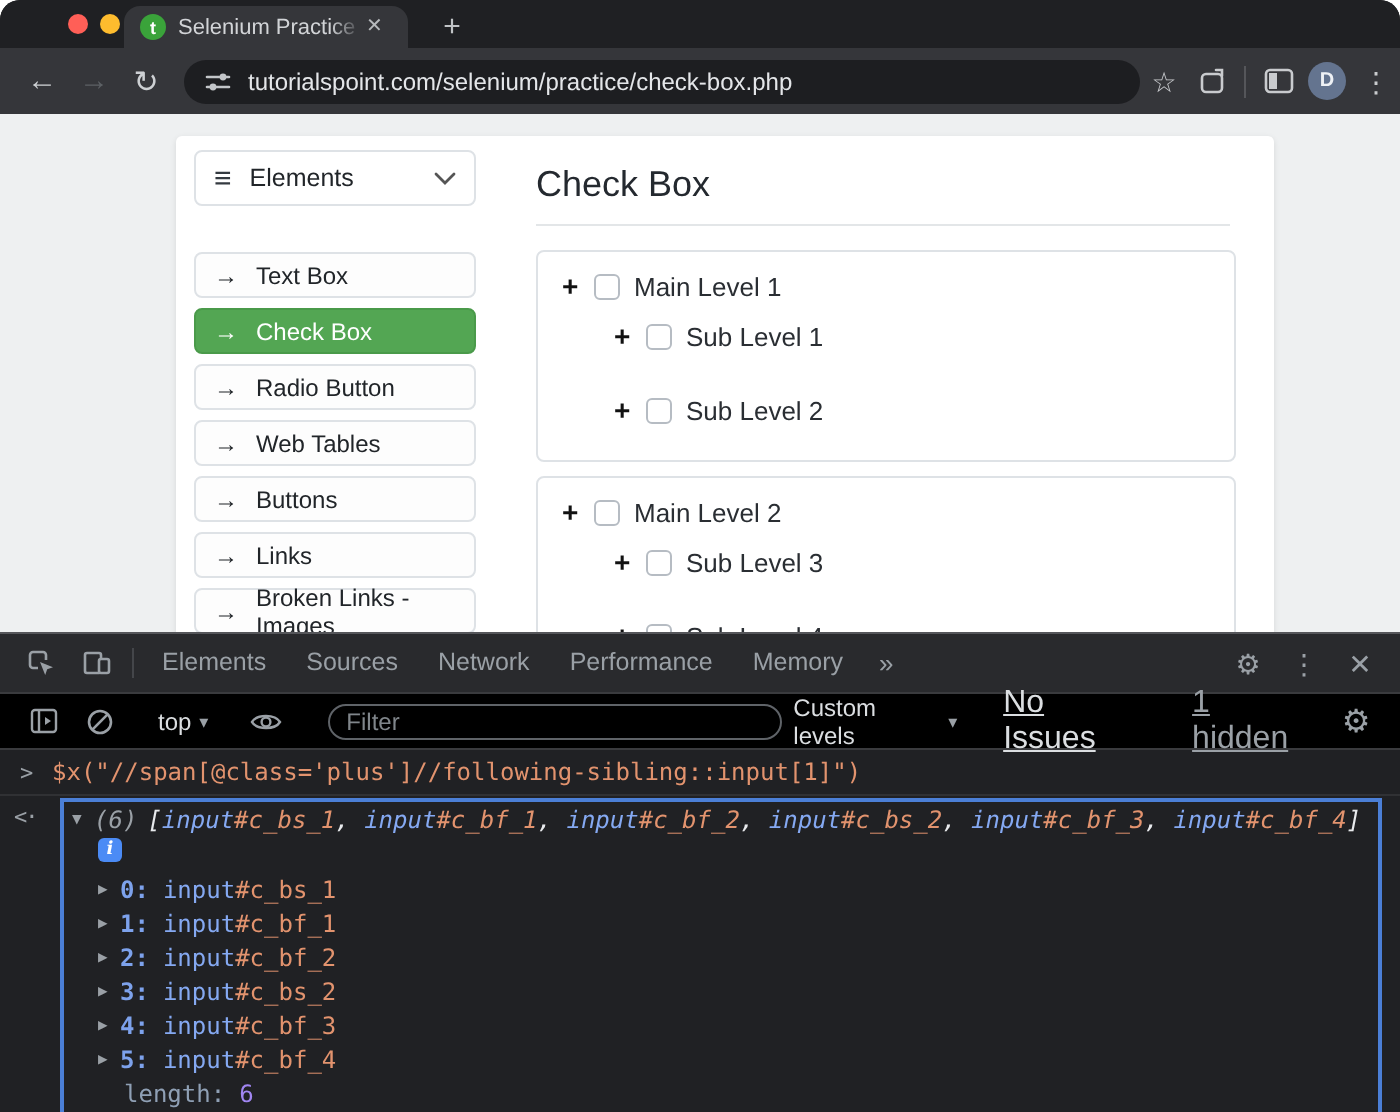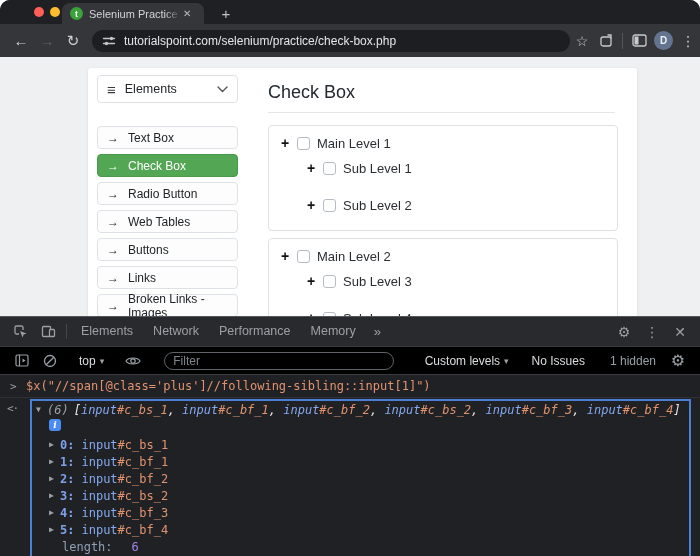--- a/index.html
+++ b/index.html
@@ -64,21 +64,21 @@
   .dt-tab { display:flex; align-items:center; padding:0 10px; font-size:12.5px; color:#9aa0a6; border-bottom:2px solid transparent; cursor:pointer; }
   .dt-tab.active { color:var(--devtools-blue,#6ea0f7); border-bottom-color:var(--devtools-blue,#6ea0f7); }
   .dt-more { display:flex; align-items:center; padding:0 8px; color:#9aa0a6; font-size:13px; }
   .dt-right { margin-left:auto; display:flex; align-items:center; padding-right:6px; }
   .dt-right .dt-iconbtn { font-size:14px; }
   .dt-toolbar { height:28px; background:#000000; border-bottom:1px solid #3a3b3e; display:flex; align-items:center; padding:0 8px; flex:none; }
   .dd { display:flex; align-items:center; font-size:12px; color:#dbdee1; padding:0 6px; }
   .dd .caret { font-size:9px; margin-left:4px; color:#9aa0a6; }
   .filter-input { width:230px; height:18px; margin-left:8px; background:transparent; border:1px solid #5f6368; border-radius:9px; color:#e8eaed; font-size:12px; padding:0 8px; outline:none; font-family:"Liberation Sans",sans-serif; }
   .filter-input::placeholder { color:#80868b; }
-  .dt-status { display:flex; align-items:center; font-size:12px; color:#dbdee1; padding:0 8px; }
+  .dt-status { display:flex; align-items:center; font-size:16px; color:#dbdee1; padding:0 8px;text-decoration:underline; }
   .dt-status.dim { color:#9aa0a6; }
   .mono { font-family:"DejaVu Sans Mono",monospace; font-size:12px; }
 
   .console-cmd { height:23px; border-bottom:1px solid #303134; display:flex; align-items:center; padding-left:10px; flex:none; }
   .prompt { color:#9aa0a6; font-size:11px; width:16px; }
   .cmd-text { color:var(--string-orange,#e2936e); white-space:nowrap; }
 
   .console-out { position:relative; flex:1; overflow:hidden; }
   .ret-marker { position:absolute; left:7px; top:4px; color:#9aa0a6; font-size:11px; letter-spacing:-1px; }
   .result-box { position:absolute; left:30px; right:9px; top:1px; height:220px; border:2px solid #4b7fd6; padding:1px 6px 0 4px; }
@@ -89,21 +89,21 @@
   .brk, .sep-c { color:#e8eaed; }
   .tag { color:var(--tag-blue,#85a9f2); }
   .oid { color:var(--string-orange,#e2936e); }
   .info-row { height:16px; display:flex; align-items:center; padding-left:13px; }
   .info-badge { width:12px; height:12px; border-radius:3px; background:#4b8bf5; color:#fff; font-size:9px; font-style:italic; font-weight:bold; font-family:"DejaVu Serif",serif; display:flex; align-items:center; justify-content:center; }
   .res-rows { margin-top:3px; }
   .res-row { height:17px; display:flex; align-items:center; padding-left:13px; }
   .res-row .tri { font-size:8px; }
   .idx { color:var(--index-blue,#7da2ec); font-weight:bold; margin-right:7px; }
   .len-row { height:17px; display:flex; align-items:center; padding-left:26px; }
-  .len-label { color:#8fa0b5; margin-right:19px; }
+  .len-label { color:#8fa0b5; margin-right:7px; }
   .len-value { color:var(--value-violet,#a186f2); }
 
   svg { display:block; }
 </style>
 </head>
 <body>
 
 <div class="screen">
 
   <div class="titlebar">
@@ -251,20 +251,21 @@
       <div class="dt-iconbtn">
         <svg width="15" height="15" viewBox="0 0 15 15" fill="none" stroke="#9aa0a6" stroke-width="1.3">
           <rect x="1.5" y="2.5" width="8" height="10" rx="1"></rect>
             <rect x="8.5" y="5.5" width="5" height="7" rx="1" fill="#292a2d"></rect>
         </svg>
       </div>
       <div class="dt-sep"></div>
       <div style="display:flex;">
 
       <div class="dt-tab">Elements</div>
+          <div class="dt-tab">Sources</div>
           <div class="dt-tab">Network</div>
           <div class="dt-tab">Performance</div>
           <div class="dt-tab">Memory</div>
         </div>
       <div class="dt-more">»</div>
       <div class="dt-right">
         <div class="dt-iconbtn">⚙</div>
         <div class="dt-iconbtn">⋮</div>
         <div class="dt-iconbtn">✕</div>
       </div>

